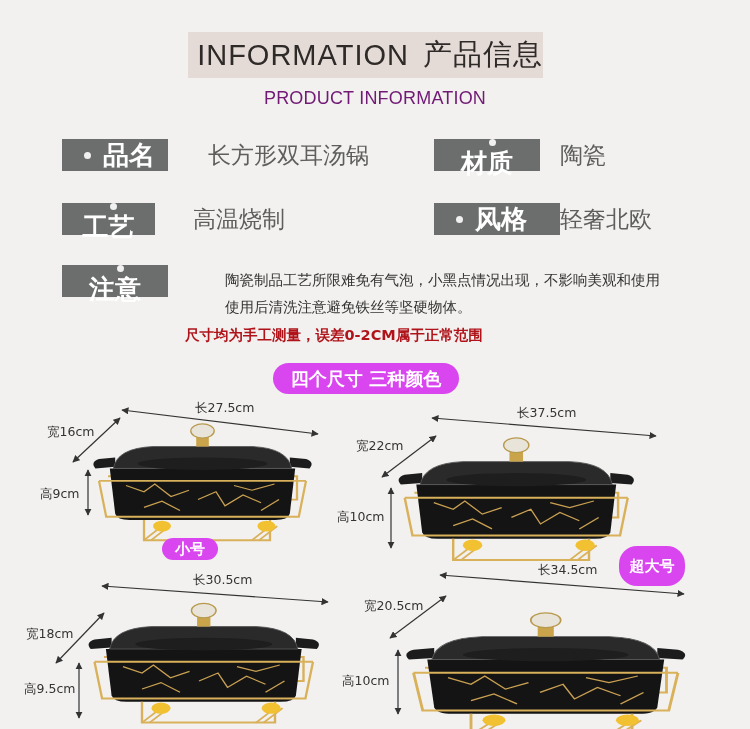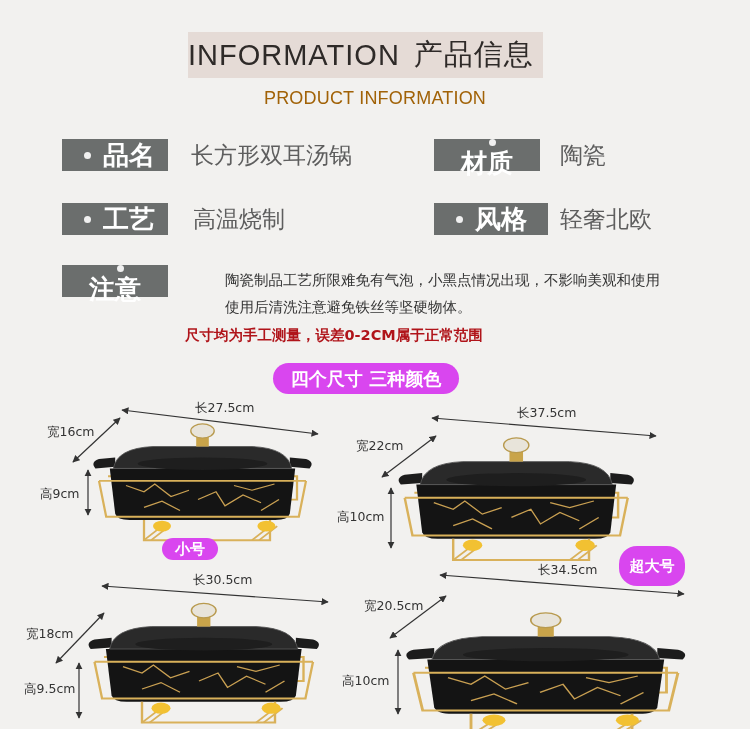--- a/index.html
+++ b/index.html
@@ -9,28 +9,28 @@
       font-family: "DejaVu Sans", "Liberation Sans", sans-serif;
       position: relative;
       color: #555;
     }
     .abs { position: absolute; }
 
     
     .hdr-box {
       left: 188px; top: 32px; width: 355px; height: 46px;
       background: #e5dbd6;
-      display: flex; align-items: center; justify-content: flex-start;
+      display: flex; align-items: center; justify-content: flex-end;
       font-size: 29px; color: #2e2a28; letter-spacing: 1px;
       font-family: "Liberation Sans", "DejaVu Sans", sans-serif;
     }
     .hdr-box .cn { margin-left: 14px; font-family: "DejaVu Sans", sans-serif; }
     .hdr-sub {
       left: 200px; top: 88px; width: 350px; text-align: center;
-      font-size: 18px; color: #a16207; letter-spacing: 0.2px;
+      font-size: 18px; color: #701a75; letter-spacing: 0.2px;
       font-family: "Liberation Sans", "DejaVu Sans", sans-serif;
     }
 
     
     .tag {
       background: #6b6e6d; color: #fff;
       height: 32px; display: flex; align-items: center;
       font-size: 26px; font-weight: bold;
     }
     .tag .dot {
@@ -59,35 +59,35 @@
 <div class="abs hdr-box">
   <span>INFORMATION</span>
   <span class="cn">产品信息</span>
 </div>
 <div class="abs hdr-sub">PRODUCT INFORMATION</div>
 
 <div class="abs tag" style="left:62px;top:139px;width:106px;">
   <span class="dot"></span>
   <span>品名</span>
 </div>
-<div class="abs val" style="left:191px;top:140px;text-align:right;">长方形双耳汤锅</div>
+<div class="abs val" style="left:208px;top:140px;text-align:right;">长方形双耳汤锅</div>
 
 <div class="abs tag" style="left:434px;top:139px;width:106px;flex-direction:column;">
   <span class="dot"></span>
   <span>材质</span>
 </div>
 <div class="abs val" style="left:560px;top:140px;">陶瓷</div>
 
-<div class="abs tag" style="left:62px;top:203px;width:106px;">
+<div class="abs tag" style="left:62px;top:203px;width:93px;flex-direction:column;">
   <span class="dot"></span>
   <span>工艺</span>
 </div>
 <div class="abs val" style="left:193px;top:204px;">高温烧制</div>
 
-<div class="abs tag" style="left:434px;top:203px;width:114px;">
+<div class="abs tag" style="left:434px;top:203px;width:126px;">
   <span class="dot"></span>
   <span>风格</span>
 </div>
 <div class="abs val" style="left:560px;top:204px;">轻奢北欧</div>
 
 <div class="abs tag" style="left:62px;top:265px;width:106px;flex-direction:column;">
   <span class="dot"></span>
   <span>注意</span>
 </div>
 <div class="abs note-text" style="left:185px;top:267px;">陶瓷制品工艺所限难免有气泡，小黑点情况出现，不影响美观和使用</div>

